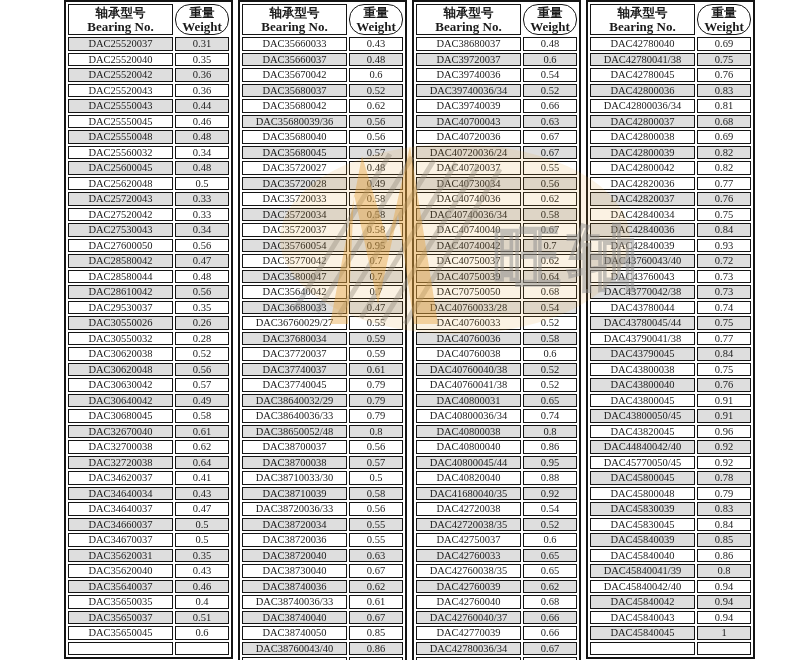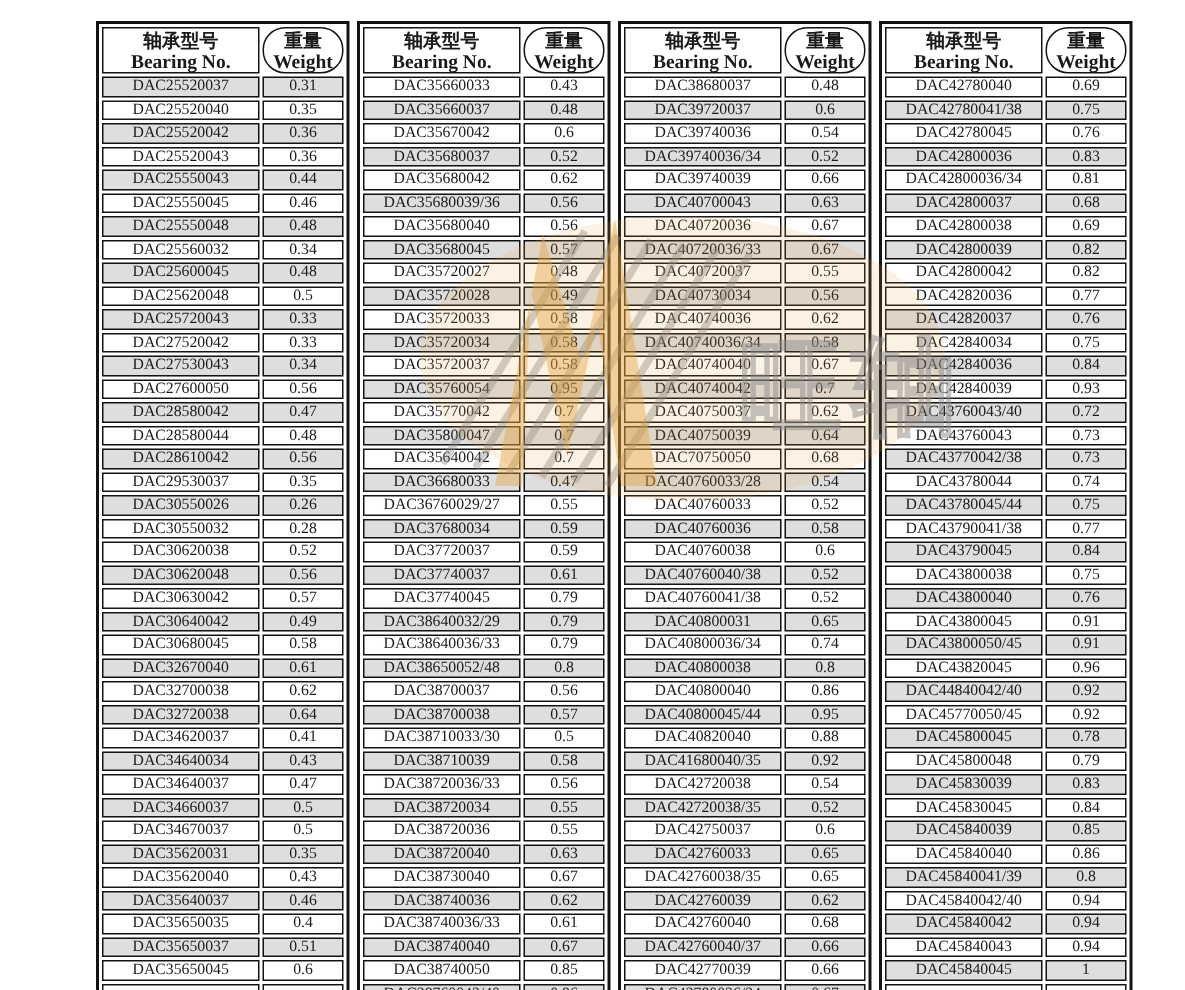--- a/index.html
+++ b/index.html
@@ -1,19 +1,19 @@
 <!DOCTYPE html>
 <html><head>
 <meta charset="utf-8">
 <style>
   html,body{margin:0;padding:0;background:#ffffff;}
   body{width:790px;height:660px;overflow:hidden;
        font-family:"Liberation Serif","DejaVu Serif",serif;color:#1a1a1a;}
   .sheet{position:relative;width:790px;height:660px;overflow:hidden;
-         box-sizing:border-box;padding:14px 0 0 64px;background:#fff;}
+         box-sizing:border-box;padding:0 0 0 64px;background:#fff;}
   .tables{display:flex;gap:5px;align-items:flex-start;}
   .group{border:2px solid #141414;background:#fff;}
   table{border-collapse:separate;border-spacing:2px;}
   th,td{border:1px solid #141414;background:#fff;text-align:center;
         white-space:nowrap;padding:0 1px;}
   td{height:11.5px;font-size:10.5px;line-height:11px;}
   td.model{width:99px;}
   td.weight{width:48px;}
   tr.shade td{background:#dedede;}
   th{padding:1px 2px;}
@@ -432,21 +432,21 @@
             </tr>
             <tr class="shade">
               <td class="model">DAC40700043</td>
               <td class="weight">0.63</td>
             </tr>
             <tr>
               <td class="model">DAC40720036</td>
               <td class="weight">0.67</td>
             </tr>
             <tr class="shade">
-              <td class="model">DAC40720036/33</td>
+              <td class="model">DAC40720036/24</td>
               <td class="weight">0.67</td>
             </tr>
             <tr>
               <td class="model">DAC40720037</td>
               <td class="weight">0.55</td>
             </tr>
             <tr class="shade">
               <td class="model">DAC40730034</td>
               <td class="weight">0.56</td>
             </tr>

